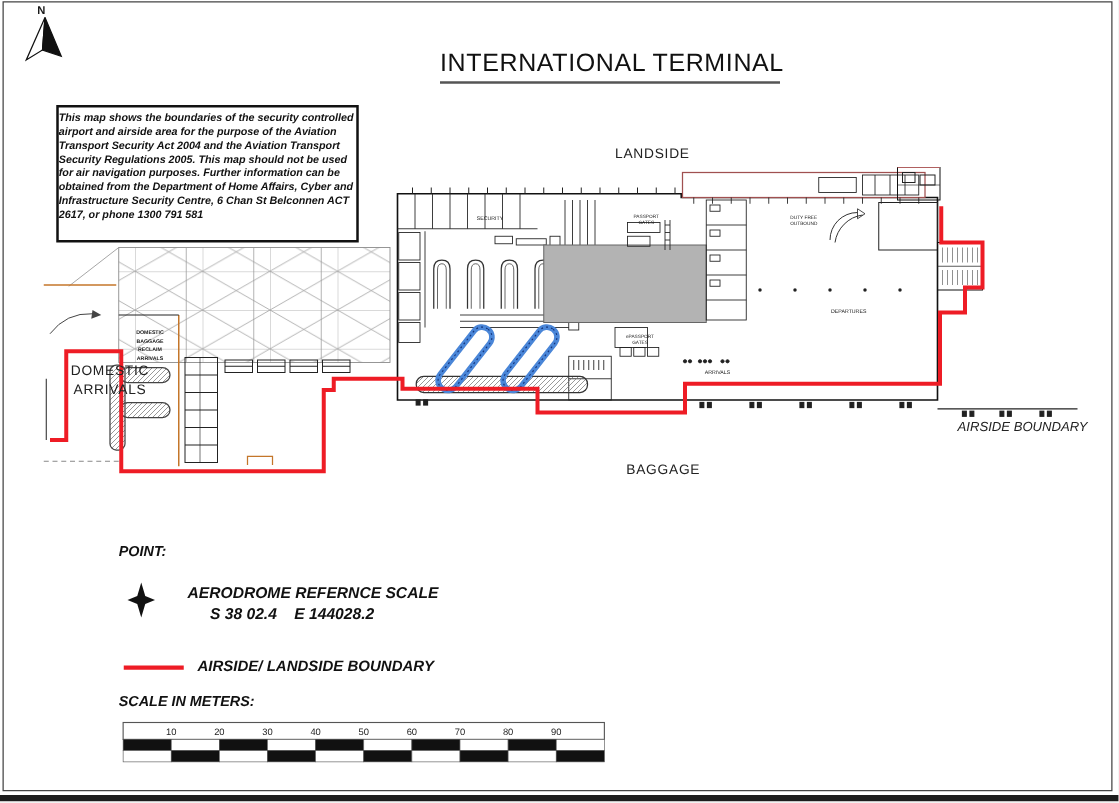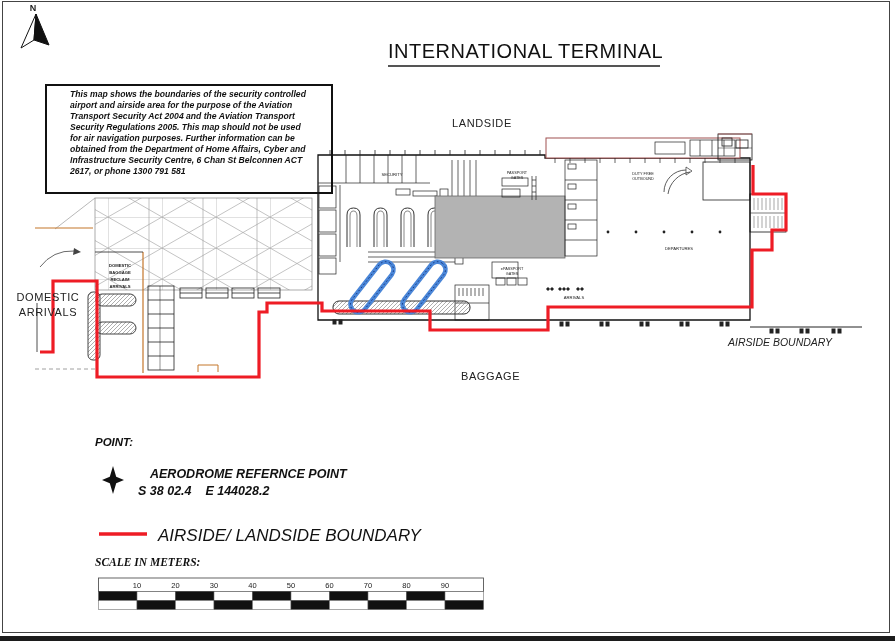--- a/index.html
+++ b/index.html
@@ -2,33 +2,33 @@
 <html><head>
 <meta charset="utf-8">
 <style>
   html,body{margin:0;padding:0;background:#e8e8e8;}
   #page{position:relative;width:895px;height:642px;background:#ffffff;overflow:hidden;
         font-family:"Liberation Sans",sans-serif;color:#111;}
   .abs{position:absolute;}
   #frame{left:2px;top:1px;width:886px;height:630px;border:1px solid #444;}
   #bottom-band{left:0;top:636px;width:895px;height:5px;background:#1c1c1c;}
   #title{left:352px;top:40px;width:272px;text-align:center;font-size:20px;letter-spacing:.5px;
-         color:#111;border-bottom:2px solid #555;padding-bottom:2px;white-space:nowrap;margin-left:36px;}
-  #notice{left:45px;top:84px;width:238px;height:100px;border:2px solid #111;padding:3px 23px;
+         color:#111;border-bottom:2px solid #555;padding-bottom:2px;white-space:nowrap;}
+  #notice{left:45px;top:84px;width:238px;height:100px;border:2px solid #111;padding:3px 0;
           font-style:italic;font-weight:700;font-size:8.6px;line-height:11px;}
-  .maplabel{font-size:11px;letter-spacing:.6px;color:#222;}
+  .maplabel{font-size:11px;letter-spacing:.6px;color:#222;margin-left:40px;}
   #landside-label{left:452px;top:117px;}
   #airside-label{left:461px;top:370px;}
   #domestic-label{left:10px;top:290px;width:76px;text-align:center;line-height:15px;}
-  #airside-boundary-label{left:728px;top:336px;font-style:italic;font-size:10.5px;color:#222;}
+  #airside-boundary-label{left:766px;top:336px;font-style:italic;font-size:10.5px;color:#222;}
   #legend-heading{left:95px;top:436px;font-style:italic;font-weight:700;font-size:11.5px;}
   #arp-label{left:150px;top:467px;font-style:italic;font-weight:700;font-size:12.5px;}
-  #arp-coords{left:138px;top:484px;font-style:italic;font-weight:700;font-size:12.5px;white-space:pre;}
-  #boundary-label{left:158px;top:526px;font-style:italic;font-weight:400;font-size:17px;}
-  #scale-heading{left:95px;top:556px;font-style:italic;font-weight:700;font-size:11.5px;font-family:Liberation Serif, serif;}
+  #arp-coords{left:168px;top:484px;font-style:italic;font-weight:700;font-size:12.5px;white-space:pre;}
+  #boundary-label{left:158px;top:526px;font-style:italic;font-weight:700;font-size:12px;}
+  #scale-heading{left:95px;top:556px;font-style:italic;font-weight:700;font-size:11.5px;}
   svg{position:absolute;left:0;top:0;}
   svg text{font-family:"Liberation Sans",sans-serif;fill:#1a1a1a;}
   .t4{font-size:4.2px;} .t38{font-size:3.8px;} .tb{font-size:4.2px;font-weight:700;}
   .tick{font-size:7.5px;fill:#222;}
 </style>
 </head>
 <body>
 
 <div id="page">
 
@@ -295,18 +295,18 @@
 
   <div class="abs maplabel" id="landside-label">LANDSIDE</div>
   <div class="abs maplabel" id="airside-label">BAGGAGE</div>
   <div class="abs maplabel" id="domestic-label">
     <div>DOMESTIC</div>
     <div>ARRIVALS</div>
   </div>
   <div class="abs" id="airside-boundary-label">AIRSIDE BOUNDARY</div>
 
   <div class="abs" id="legend-heading">POINT:</div>
-  <div class="abs" id="arp-label">AERODROME REFERNCE POINT</div>
+  <div class="abs" id="arp-label">AERODROME REFERNCE SCALE</div>
   <div class="abs" id="arp-coords">S 38 02.4    E 144028.2</div>
   <div class="abs" id="boundary-label">AIRSIDE/ LANDSIDE BOUNDARY</div>
   <div class="abs" id="scale-heading">SCALE IN METERS:</div>
 
 </div>
 
 </body></html>

